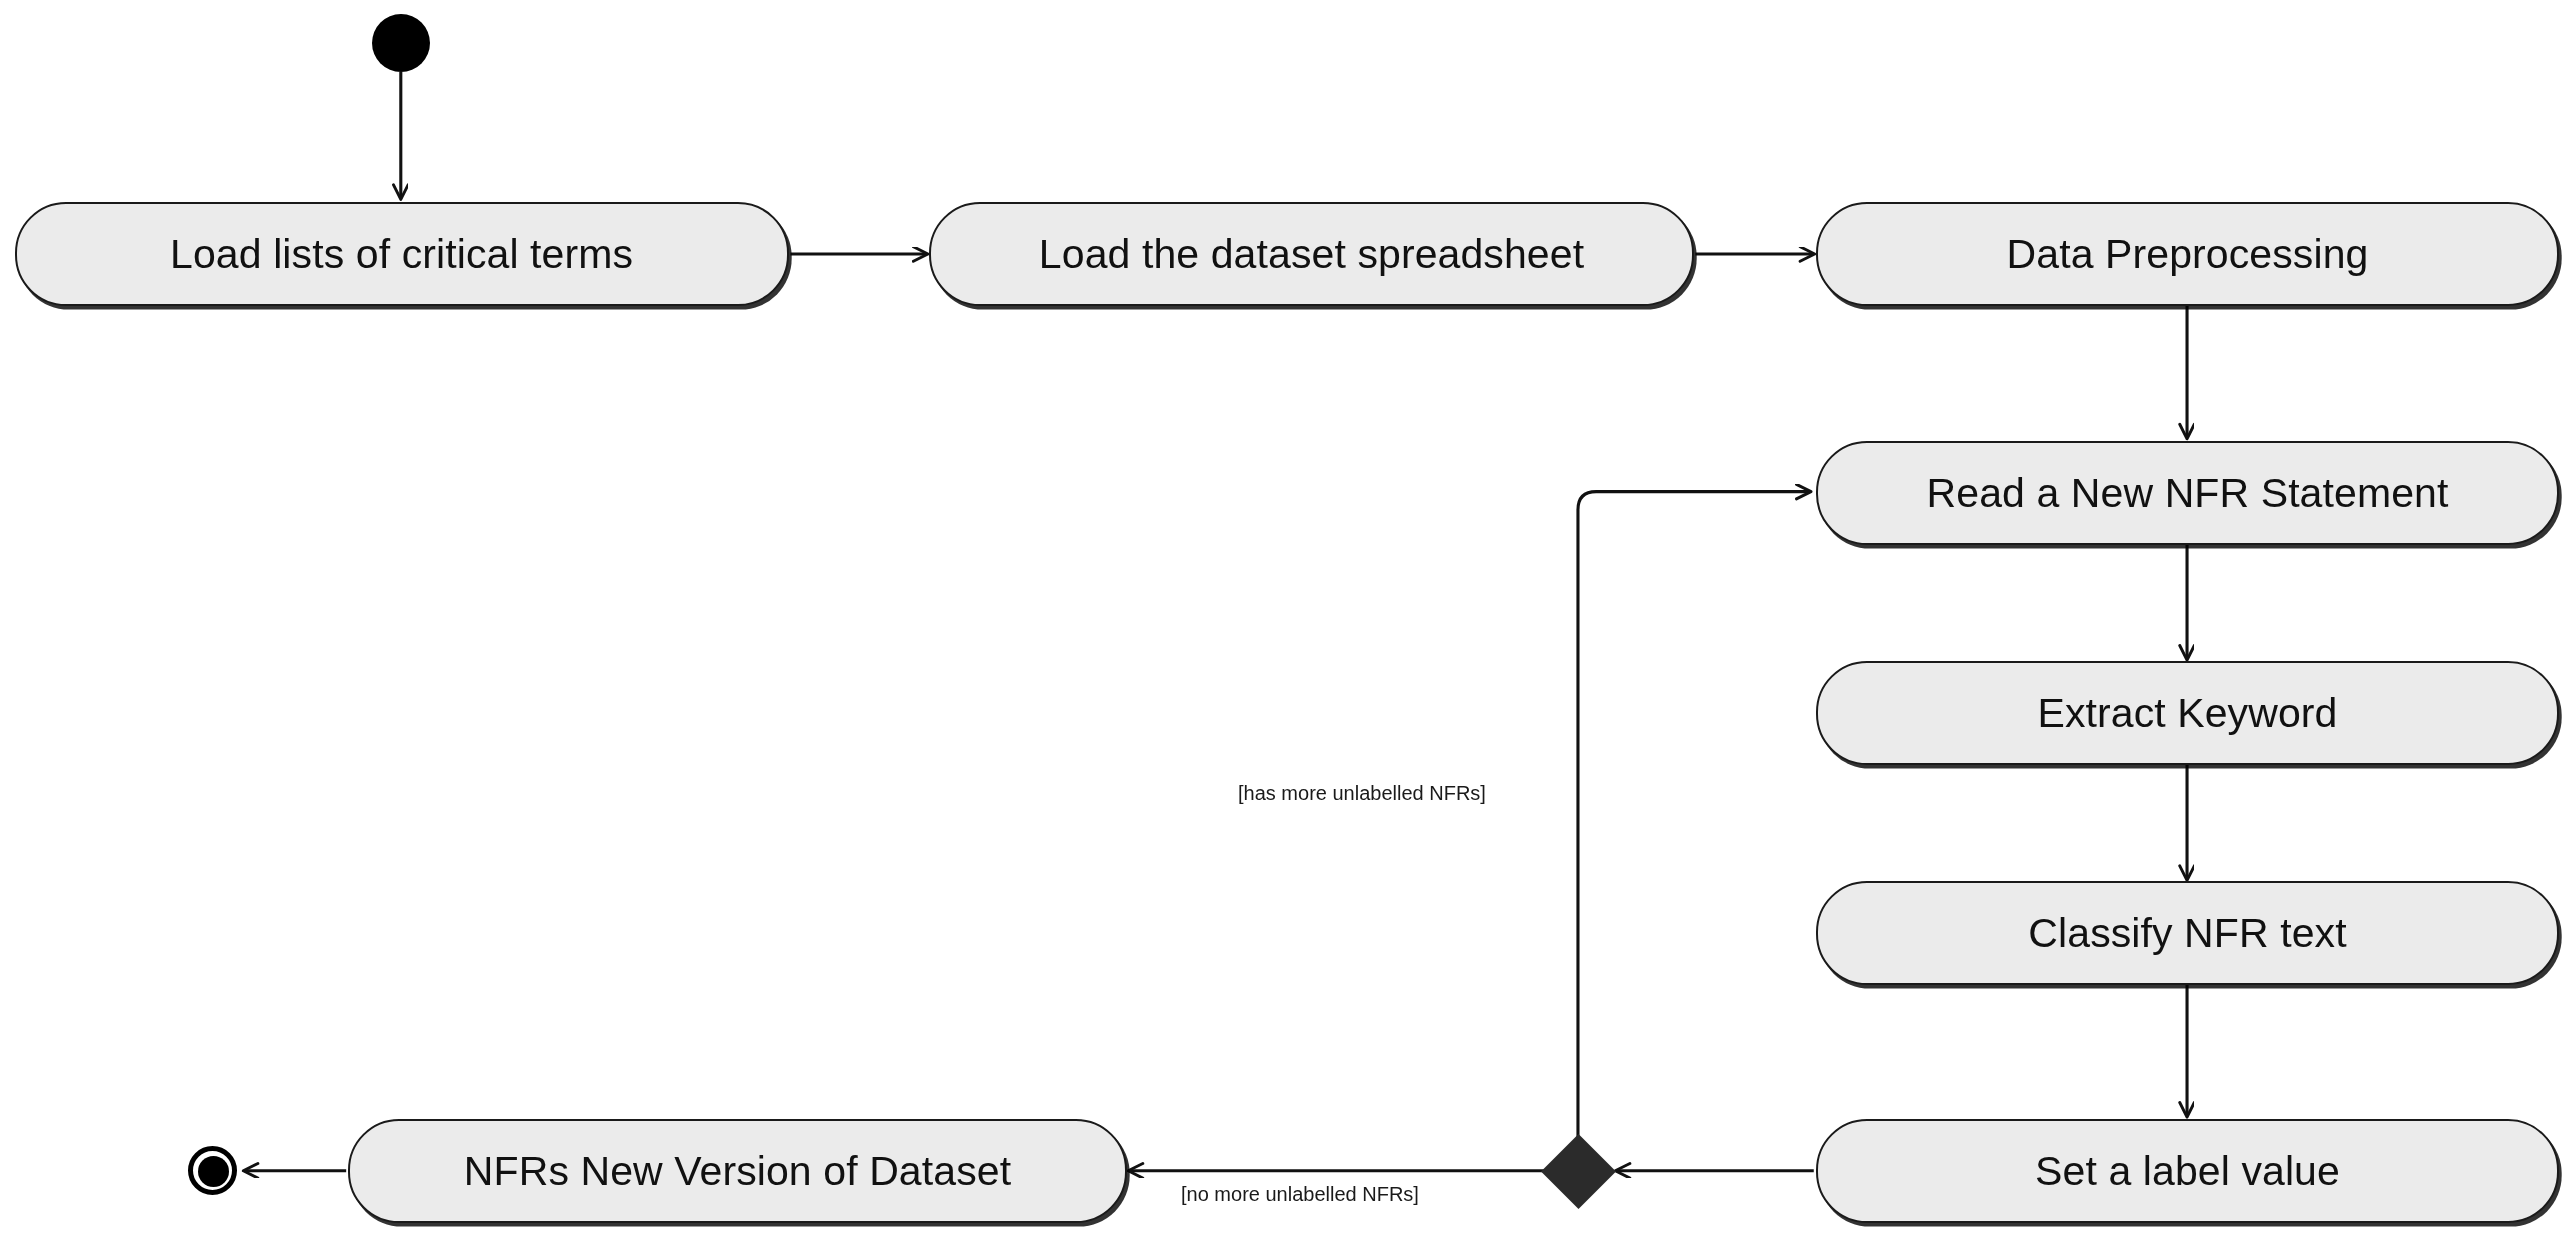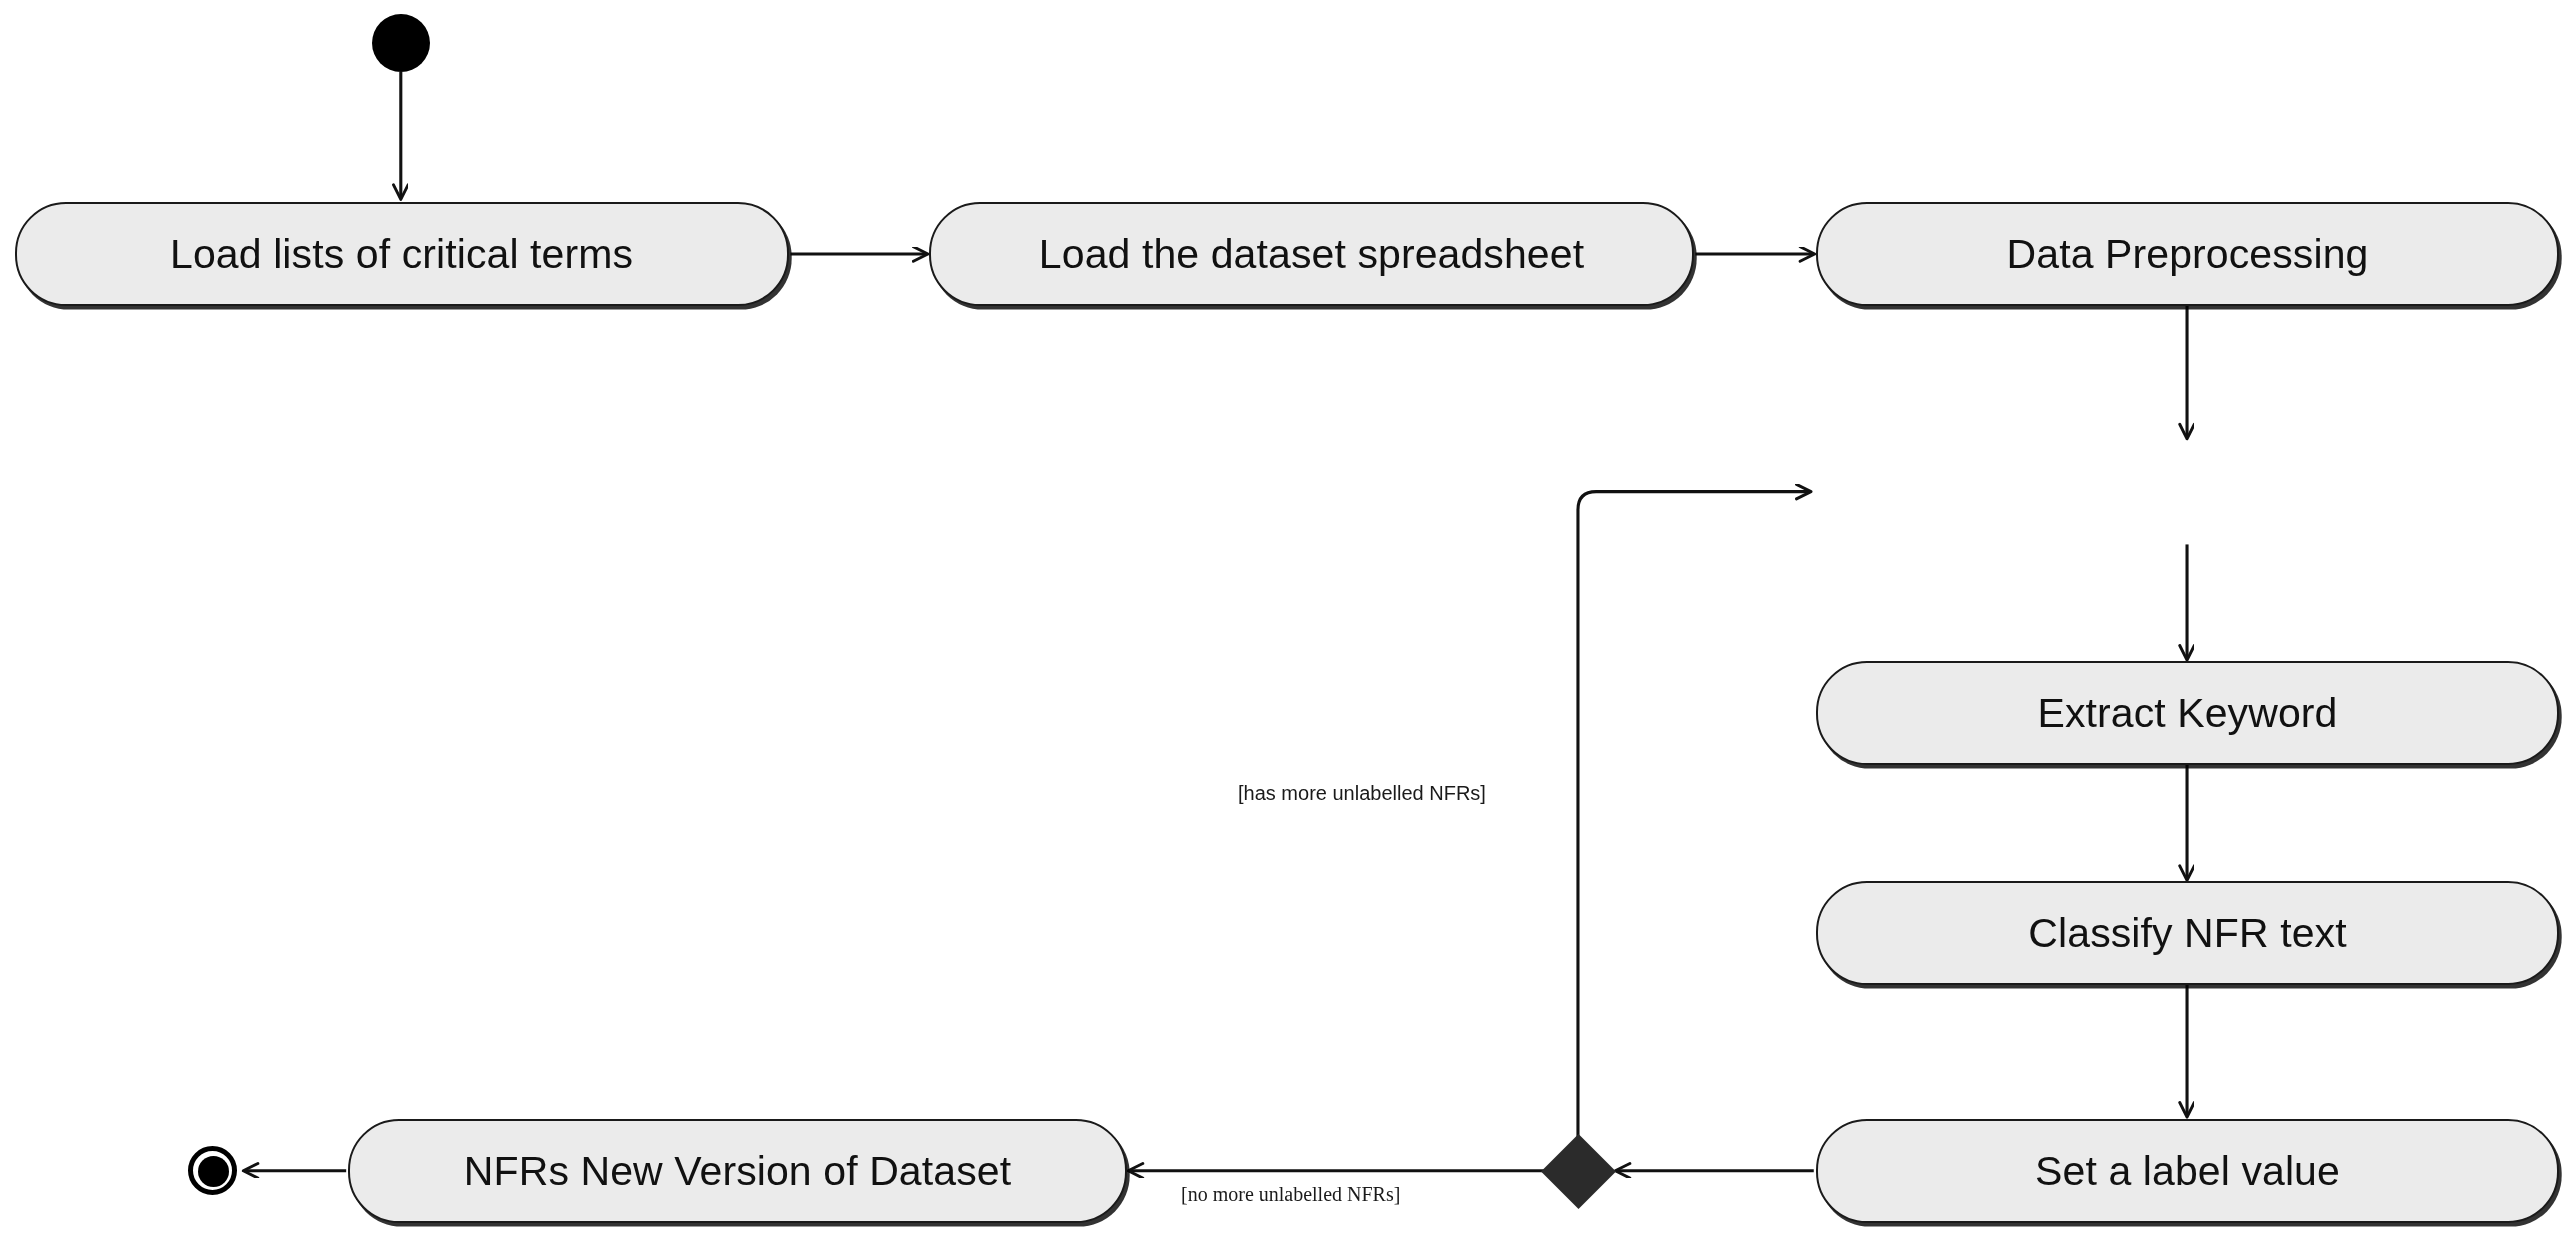--- a/index.html
+++ b/index.html
@@ -117,20 +117,23 @@
   </div>
 
   <div class="action-node" style="left:929px; top:202px; width:765px; height:104px;">
     <span class="action-label">Load the dataset spreadsheet</span>
   </div>
 
   <div class="action-node" style="left:1816px; top:202px; width:743px; height:104px;">
     <span class="action-label">Data Preprocessing</span>
   </div>
 
+  <div class="action-node" style="left:1816px; top:441px; width:743px; height:104px;">
+    <span class="action-label">Read a New NFR Statement</span>
+  </div>
 
   <div class="action-node" style="left:1816px; top:661px; width:743px; height:104px;">
     <span class="action-label">Extract Keyword</span>
   </div>
 
   <div class="action-node" style="left:1816px; top:881px; width:743px; height:104px;">
     <span class="action-label">Classify NFR text</span>
   </div>
 
   <div class="action-node" style="left:1816px; top:1119px; width:743px; height:104px;">
@@ -141,16 +144,16 @@
     <span class="action-label">NFRs New Version of Dataset</span>
   </div>
 
   <div class="decision-node" style="left:1552px; top:1145px; width:53px; height:53px;"></div>
 
   <div class="final-node-outer" style="left:188px; top:1146px; width:49px; height:49px;"></div>
   <div class="final-node-inner" style="left:198px; top:1156px; width:31px; height:31px;"></div>
 
   <div class="guard-label" style="left:1238px; top:783px;">[has more unlabelled NFRs]</div>
 
-  <div class="guard-label" style="left:1181px; top:1184px;font-family:Liberation Serif, serif;">[no more unlabelled NFRs]</div>
+  <div class="guard-label" style="left:1181px; top:1184px;">[no more unlabelled NFRs]</div>
 
 </div>
 
 
 </body></html>

